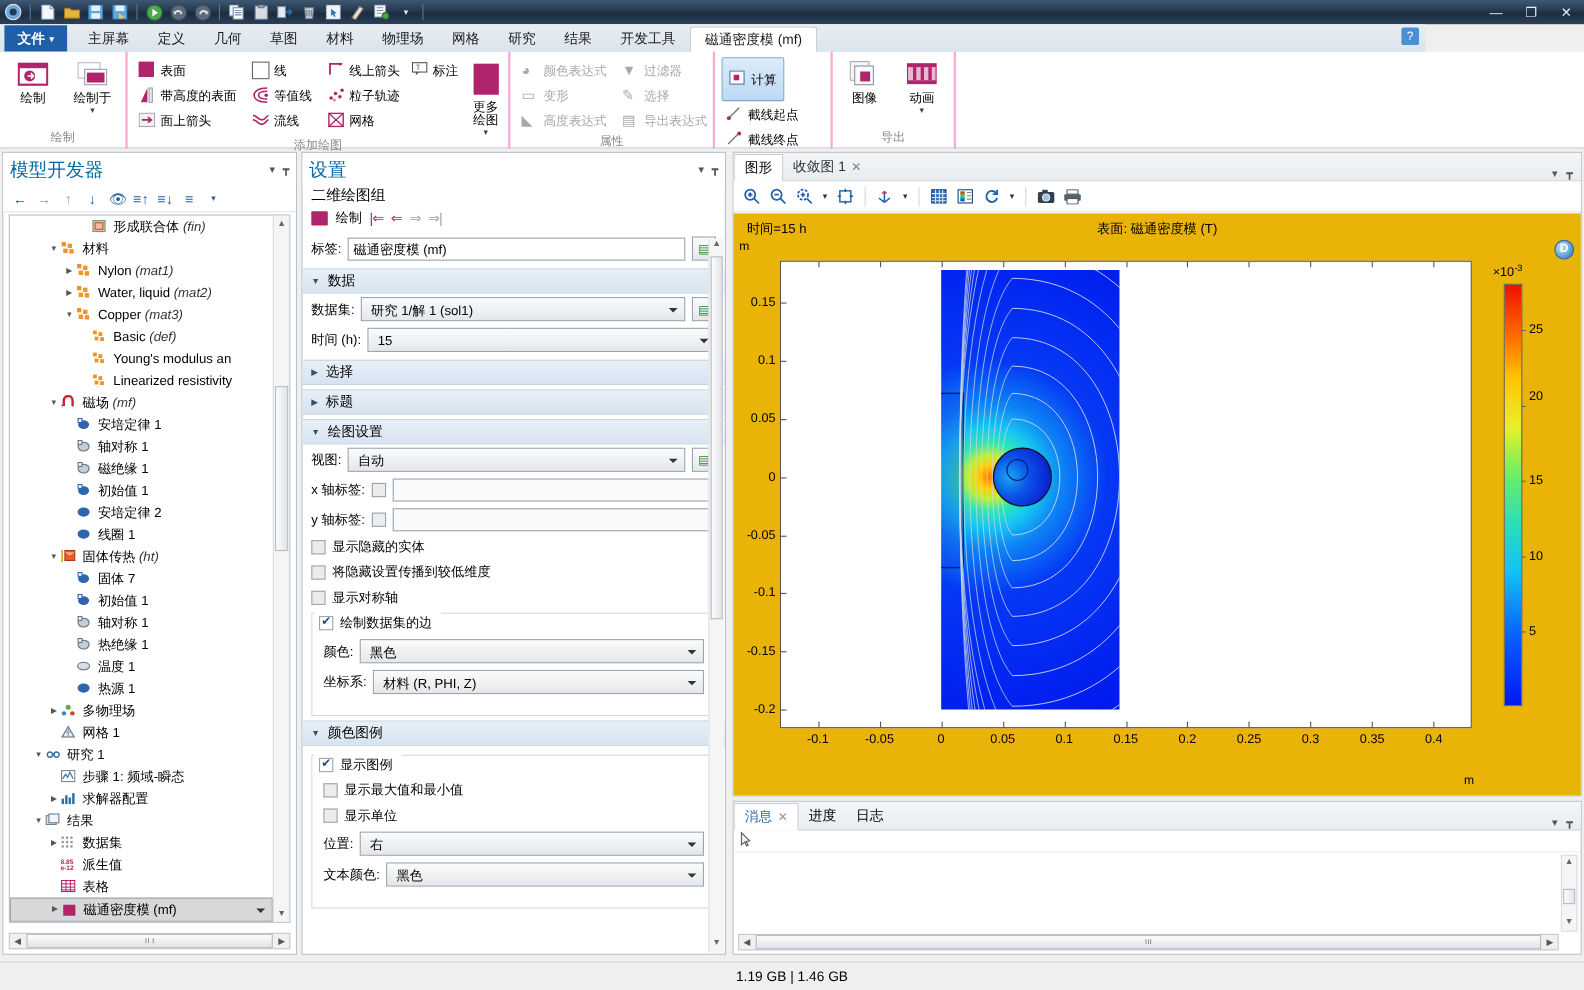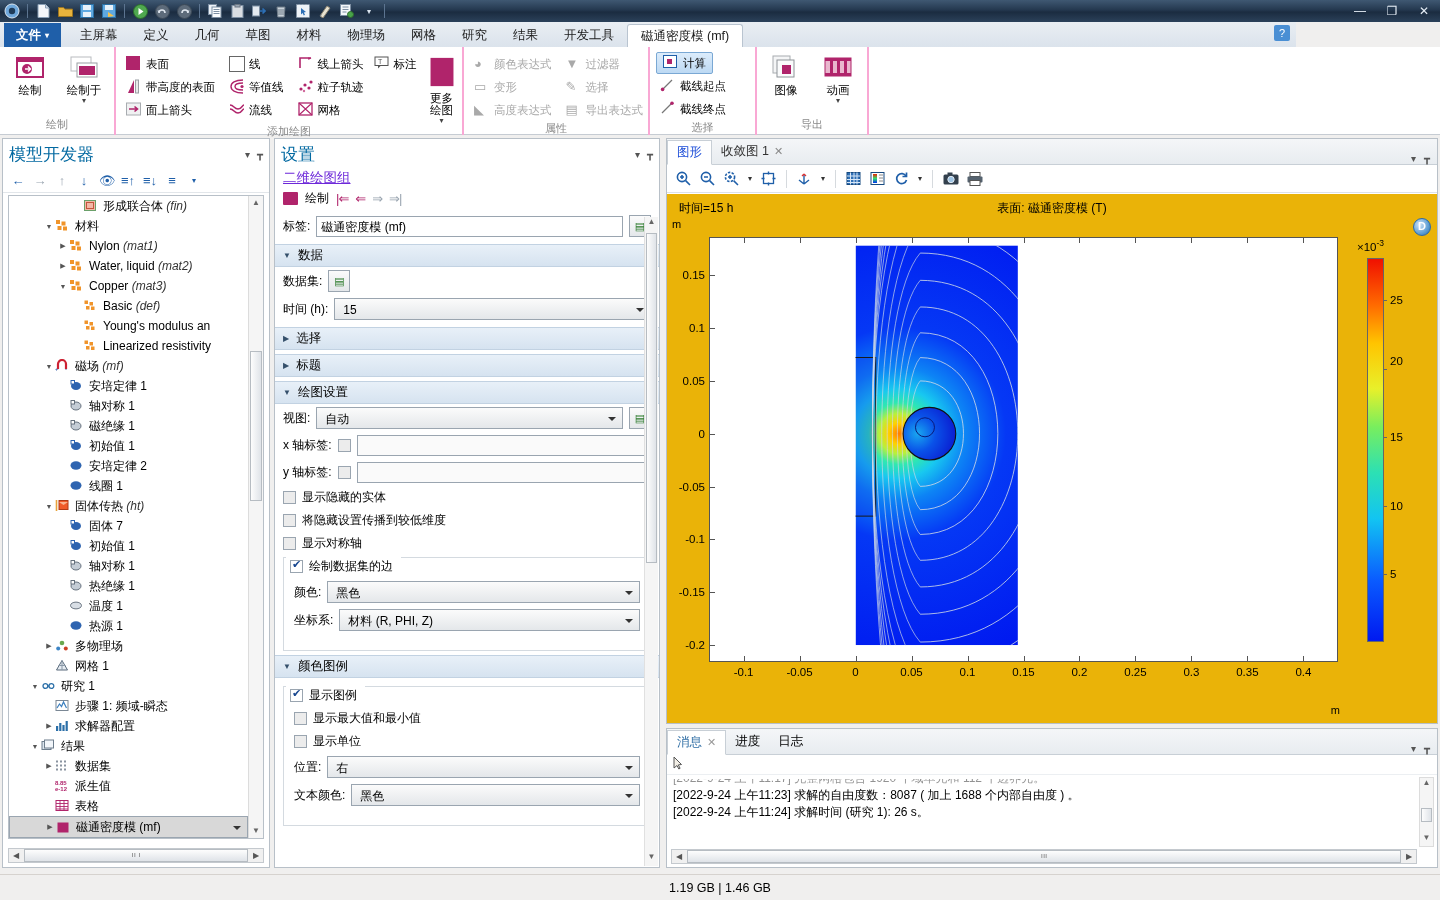--- a/index.html
+++ b/index.html
@@ -77,21 +77,21 @@
   .smcol{ display:flex; flex-direction:column; gap:1px; padding-top:3px;}
   .smbtn{ display:flex; align-items:center; gap:4px; height:22px; padding:0 4px;
           font-size:11.5px; white-space:nowrap;}
   .smbtn.dis{ color:#a9a9a9; }
   .ic{ width:16px;height:16px; display:inline-block; flex:0 0 16px;
        position:relative; }
   .ic-open-sq{ border:1.5px solid #666; background:#fff;}
   .ic-grey{ color:#a9a9a9; font-size:13px; line-height:16px;}
 
   .calcbtn{
-    display:flex;align-items:center;gap:4px;height:22px;padding:1px 6px;
+    display:flex;align-items:center;gap:4px;height:40px;padding:1px 6px;
     border:1px solid #7aa8d4; background:linear-gradient(180deg,#dcecfb,#bdd9f3);
     font-size:11.5px; border-radius:2px; align-self:flex-start; margin-top:2px;
   }
 
   
   .mb{
     position:absolute; left:2px; top:138px; width:268px; height:730px;
     background:#fff; border:1px solid #b8c0c8;
   }
   .panel-head{
@@ -134,21 +134,21 @@
   .vs-arrow{ height:14px;text-align:center;font-size:8px;color:#666;line-height:14px;}
   .vs-thumb{ position:absolute; left:1px; right:1px;
              background:linear-gradient(90deg,#fdfdfd,#dfe3e8);
              border:1px solid #b6bcc2; }
 
   
   .settings{
     position:absolute; left:274px; top:138px; width:386px; height:730px;
     background:#fff; border:1px solid #b8c0c8; overflow:hidden;
   }
-  .st-sub{ font-size:13.5px; color:#6d28d9; padding:0 8px 2px 8px;text-decoration:underline;}
+  .st-sub{ font-size:13.5px; color:#000000; padding:0 8px 2px 8px;}
   .st-actions{ display:flex;align-items:center;gap:7px;padding:1px 8px 5px 8px; font-size:12px;}
   .st-actions .pico{ width:15px;height:13px;background:#b0246b;display:inline-block;
                      position:relative;border-radius:1px;}
   .st-actions .nav{ color:#b0246b; font-size:13px; letter-spacing:-1px;}
   .st-actions .nav.dis{ color:#9aa5b0; }
 
   .row{ display:flex;align-items:center;gap:6px; padding:3px 8px; }
   .row label{ font-size:12px; white-space:nowrap; }
   .inp{
     flex:1; height:21px; border:1px solid #9aa5b0; background:#fff;
@@ -193,21 +193,21 @@
 
   
   .gfx{
     position:absolute; left:666px; top:138px; width:772px; height:586px;
     background:#fff; border:1px solid #b8c0c8;
   }
   .gtabs{ height:26px; display:flex; align-items:flex-end; border-bottom:1px solid #c8cfd6;
           background:linear-gradient(180deg,#f4f6f8,#e8ecf0); }
   .gtab{ height:25px; padding:0 9px; display:flex;align-items:center;gap:5px;
          font-size:12.5px; color:#333;}
-  .gtab.active{ background:#fff; color:#1d4ed8; border:1px solid #c8cfd6;
+  .gtab.active{ background:#fff; color:#000000; border:1px solid #c8cfd6;
                 border-bottom:1px solid #fff; position:relative; top:1px;}
   .gtab .x{ font-size:11px; color:#888; }
   .gtabs .right{ margin-left:auto; display:flex;gap:8px;padding-right:7px; color:#555;font-size:10px;}
 
   .gtoolbar{
     height:28px; display:flex; align-items:center; gap:3px; padding:0 6px;
     border-bottom:1px solid #dde2e7; background:#fff;
   }
   .gti{ width:21px;height:21px; display:flex;align-items:center;justify-content:center;
         font-size:13px; color:#1f5fa9; }
@@ -1007,20 +1007,21 @@
     <span class="inp">磁通密度模 (mf)</span>
     <span class="minib">▤</span>
   </div>
 
   <div class="sechead">
     <span class="tw">▼</span>
     <span>数据</span>
   </div>
   <div class="row">
     <label>数据集:</label>
+    <span class="sel">研究 1/解 1 (sol1)</span>
     <span class="minib">▤</span>
   </div>
   <div class="row">
     <label>时间 (h):</label>
     <span class="sel">15</span>
   </div>
 
   <div class="sechead">
     <span class="tw">▶</span>
     <span>选择</span>
@@ -1362,25 +1363,20 @@
       <span>┳</span>
     </div>
   </div>
   <div class="mtoolbar">
     <span>
       <svg width="11" height="14" viewBox="0 0 11 14">
           <path d="M1 1l7.5 7.5-3.2.4 1.8 3.4-1.3.7-1.8-3.5L1 12z" fill="#f3efe6" stroke="#555"></path>
         </svg>
     </span>
   </div>
-  <div class="mbody">
-    <div class="mline clip" style="margin-top:-9px">[2022-9-24 上午11:17] 完整网格包含 1920 个域单元和 112 个边界元。</div>
-    <div class="mline">[2022-9-24 上午11:23] 求解的自由度数：8087 ( 加上 1688 个内部自由度 ) 。</div>
-    <div class="mline">[2022-9-24 上午11:24] 求解时间 (研究 1): 26 s。</div>
-  </div>
   <div class="msg-vscroll">
     <div style="height:13px;text-align:center;font-size:8px;color:#666">▲</div>
     <div style="position:absolute;left:1px;right:1px;top:30px;height:14px;background:linear-gradient(90deg,#fdfdfd,#dfe3e8);border:1px solid #b6bcc2"></div>
     <div style="position:absolute;bottom:0;left:0;right:0;height:13px;text-align:center;font-size:8px;color:#666">▼</div>
   </div>
   <div class="msg-hscroll">
     <span class="hs-arrow">◀</span>
     <span class="hs-thumb">ııı</span>
     <span class="hs-arrow">▶</span>
   </div>

